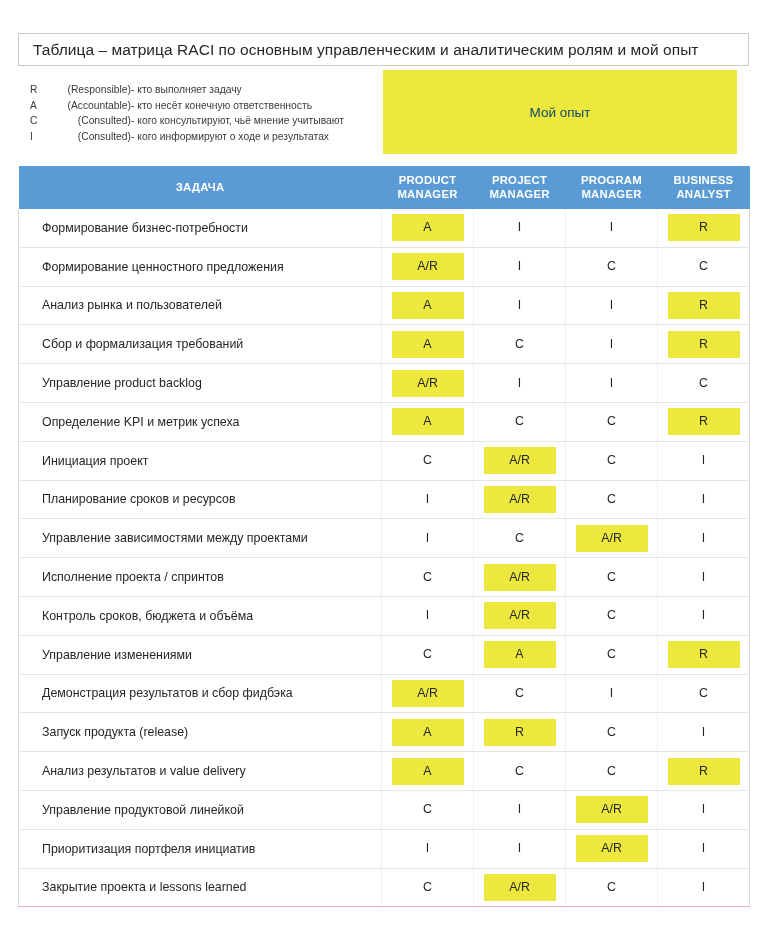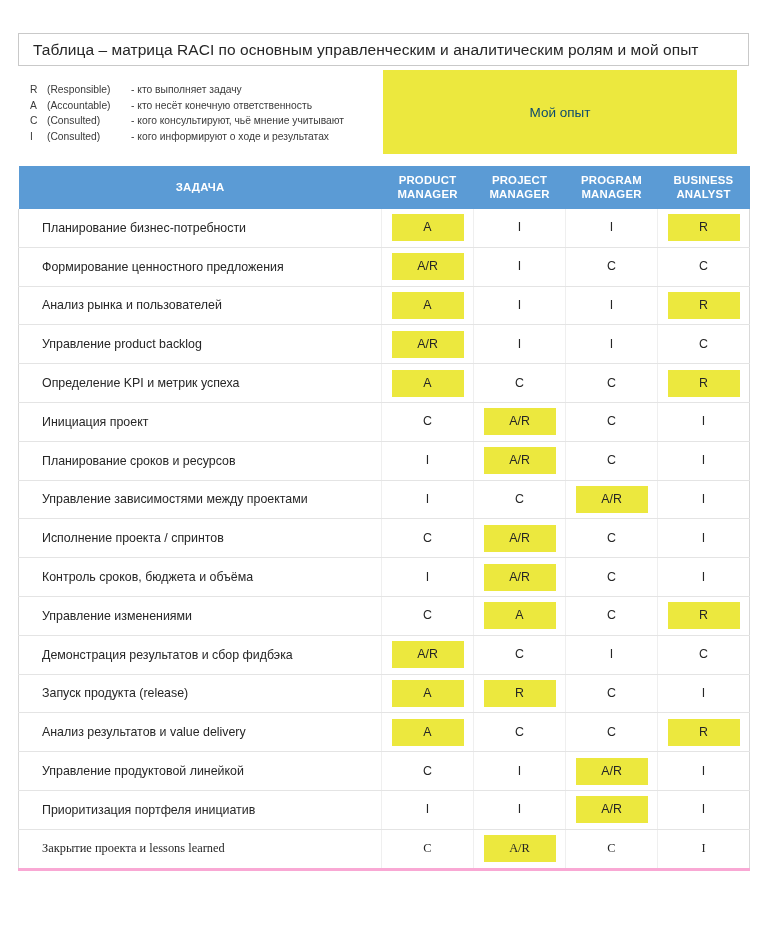--- a/index.html
+++ b/index.html
@@ -59,20 +59,21 @@
     color: #3a3a3a;
     white-space: nowrap;
   }
   .legend-letter {
     width: 17px;
     flex: 0 0 17px;
   }
   .legend-term {
     width: 84px;
     flex: 0 0 84px;
+    text-align: right;
   }
   .legend-desc {
     flex: 1 1 auto;
   }
 
   
   .exp-box {
     position: absolute;
     left: 383px;
     top: 62px;
@@ -142,22 +143,21 @@
     text-align: left;
     border-left: 1px solid #d9d9d9;
     white-space: nowrap;
   }
   .table tbody td.role {
     text-align: center;
     font-size: 12.4px;
     color: #262626;
   }
   .table tbody tr:last-child td {
-    border-bottom: 3px solid #f9a8d4;
-    font-family: Liberation Serif, serif;
+    border-bottom: 1px solid #f9a8d4;
   }
   .table tbody td:last-child {
     border-right: 1px solid #d9d9d9;
   }
 
   .cellmark {
     display: inline-block;
     min-width: 72px;
     line-height: 27px;
     height: 27px;
@@ -228,37 +228,44 @@
             <span class="hdr-two">MANAGER</span>
           </th>
           <th class="h-role">
             <span class="hdr-two">BUSINESS</span>
             <span class="hdr-two">ANALYST</span>
           </th>
         </tr>
     </thead>
     <tbody>
         <tr>
-          <td class="task">Планирование бизнес-потребности</td>
+          <td class="task">Формирование бизнес-потребности</td>
           <td class="role"><span class="cellmark hl">A</span></td>
           <td class="role"><span class="cellmark">I</span></td>
           <td class="role"><span class="cellmark">I</span></td>
           <td class="role"><span class="cellmark hl">R</span></td>
         </tr>
         <tr>
           <td class="task">Формирование ценностного предложения</td>
           <td class="role"><span class="cellmark hl">A/R</span></td>
           <td class="role"><span class="cellmark">I</span></td>
           <td class="role"><span class="cellmark">C</span></td>
           <td class="role"><span class="cellmark">C</span></td>
         </tr>
         <tr>
           <td class="task">Анализ рынка и пользователей</td>
           <td class="role"><span class="cellmark hl">A</span></td>
           <td class="role"><span class="cellmark">I</span></td>
+          <td class="role"><span class="cellmark">I</span></td>
+          <td class="role"><span class="cellmark hl">R</span></td>
+        </tr>
+        <tr>
+          <td class="task">Сбор и формализация требований</td>
+          <td class="role"><span class="cellmark hl">A</span></td>
+          <td class="role"><span class="cellmark">C</span></td>
           <td class="role"><span class="cellmark">I</span></td>
           <td class="role"><span class="cellmark hl">R</span></td>
         </tr>
         <tr>
           <td class="task">Управление product backlog</td>
           <td class="role"><span class="cellmark hl">A/R</span></td>
           <td class="role"><span class="cellmark">I</span></td>
           <td class="role"><span class="cellmark">I</span></td>
           <td class="role"><span class="cellmark">C</span></td>
         </tr>

